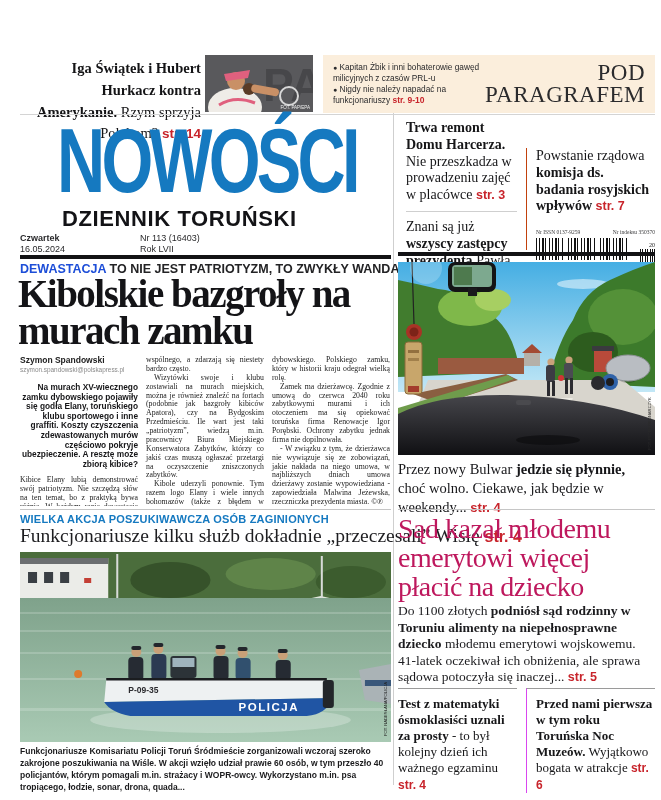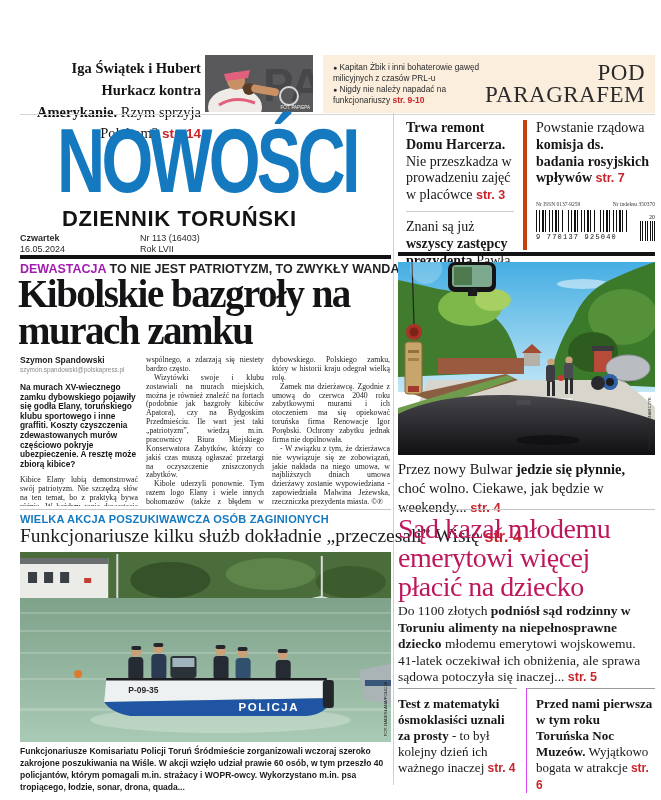--- a/index.html
+++ b/index.html
@@ -20,21 +20,21 @@
   .bullets .pageref{font-size:8.5px;}
   .podlogo{flex:1;text-align:right;font-family:"Liberation Serif",serif;font-size:23px;line-height:0.95;color:#2b2b2d;letter-spacing:0.5px;}
   .hr-top{position:absolute;left:20px;top:114px;width:635px;height:1px;background:#d4d4d4;}
   
   .nowosci{position:absolute;left:57px;top:116px;font-size:90px;font-weight:800;color:#1579c0;
            letter-spacing:-5px;line-height:1;transform:scaleX(0.74);transform-origin:left top;}
   .dziennik{position:absolute;left:62px;top:206px;font-size:22px;font-weight:800;letter-spacing:0.6px;color:#131316;}
   
   .briefs{position:absolute;left:398px;top:120px;width:257px;height:130px;display:flex;}
   .briefcol{width:119px;font-family:"Liberation Serif",serif;font-size:14px;line-height:1.2;color:#161618;margin-left:8px;}
-  .briefcol.rightc{margin-left:9px;padding-left:9px;border-left:4px solid #c2410c;width:119px;}
+  .briefcol.rightc{margin-left:9px;padding-left:9px;border-left:1px solid #c2410c;width:119px;margin-top:28px;}
   .brief .b{font-weight:700;}
   .brief .pageref{font-size:12.5px;}
   .briefsep{border:0;border-top:1px solid #cfcfcf;margin:7px 0;}
   .bc-labels{display:flex;justify-content:space-between;font-size:5.5px;color:#3a3a3c;margin-top:14px;}
   .bc-row{display:flex;margin-top:2px;align-items:flex-end;}
   .bc-main{width:96px;}
   .bc-bars{height:22px;background:repeating-linear-gradient(90deg,#111 0 1.4px,#fff 1.4px 3px,#111 3px 3.8px,#fff 3.8px 6.4px);}
   .bc-num{font-family:"Liberation Mono",monospace;font-size:7px;letter-spacing:1.2px;color:#111;margin-top:1px;}
   .bc-mini{margin-left:10px;text-align:right;}
   .bc-mini .n{font-size:6px;color:#222;}
@@ -42,28 +42,28 @@
   
   .dateline{position:absolute;left:20px;top:233px;width:371px;display:flex;font-size:9px;line-height:1.25;color:#2a2a2c;}
   .dateline .c1{width:120px;}
   .dateline .c2{width:130px;}
   .dateline .c3{flex:1;text-align:right;}
   .dateline .b{font-weight:700;}
   .thick-l{position:absolute;left:20px;top:255px;width:371px;height:4px;background:#121214;}
   .thick-r{position:absolute;left:398px;top:252px;width:257px;height:4px;background:#121214;}
   
   .kicker1{position:absolute;left:20px;top:262px;font-size:12.5px;font-weight:700;color:#232325;}
-  .kicker1 .tag{color:#a21caf;}
+  .kicker1 .tag{color:#1d4ed8;}
   .headline1{position:absolute;left:18px;top:275px;width:385px;font-family:"Liberation Serif",serif;font-weight:700;
              font-size:39px;line-height:0.95;letter-spacing:-1.5px;color:#141417;}
   .cols{position:absolute;left:20px;top:356px;width:371px;height:150px;display:flex;gap:8px;overflow:hidden;}
   .col{width:118px;font-family:"Liberation Serif",serif;font-size:7.8px;line-height:1.14;text-align:justify;color:#222;}
   .byline{font-family:"Liberation Sans",sans-serif;font-size:8.5px;font-weight:700;text-align:left;}
   .email{font-family:"Liberation Sans",sans-serif;font-size:6.4px;color:#8a8a8a;text-align:left;margin-bottom:10px;}
-  .lead{font-family:"Liberation Sans",sans-serif;font-size:8.3px;font-weight:700;line-height:1.16;text-align:left;margin-bottom:7px;color:#161618;}
+  .lead{font-family:"Liberation Sans",sans-serif;font-size:8.3px;font-weight:700;line-height:1.16;text-align:right;margin-bottom:7px;color:#161618;}
   .col p{margin:0;text-indent:8px;}
   .col p.first{text-indent:0;}
   .hr2{position:absolute;left:20px;top:509px;width:371px;height:1px;background:#c6c6c6;}
   
   .kicker2{position:absolute;left:20px;top:513px;font-size:11px;font-weight:700;color:#1579c0;letter-spacing:0.2px;}
   .headline2{position:absolute;left:20px;top:525px;width:371px;font-family:"Liberation Serif",serif;font-weight:400;
              font-size:19.5px;color:#1d1d20;white-space:nowrap;}
   .headline2 .pageref{font-size:16px;}
   .photo-left{position:absolute;left:20px;top:552px;width:371px;height:190px;}
   .caption-left{position:absolute;left:20px;top:745px;width:371px;font-size:8.5px;font-weight:700;line-height:1.42;color:#1b1b1d;}
@@ -365,20 +365,20 @@
   </div>
   <div class="hr3"></div>
 
   <div class="headline3">Sąd kazał młodemu emerytowi więcej płacić na dziecko</div>
   <div class="court-body">
     <span>Do 1100 złotych </span><span class="b">podniósł sąd rodzinny w Toruniu alimenty na niepełnosprawne dziecko</span><span> młodemu emerytowi wojskowemu. 41-latek oczekiwał ich obniżenia, ale sprawa sądowa potoczyła się inaczej... </span><span class="pageref">str. 5</span>
   </div>
 
   <div class="bottom-briefs">
     <div class="bb">
-      <span class="b">Test z matematyki ósmoklasiści uznali za prosty</span><span> - to był kolejny dzień ich ważnego inaczej </span><span class="pageref">str. 4</span>
+      <span class="b">Test z matematyki ósmoklasiści uznali za prosty</span><span> - to był kolejny dzień ich ważnego egzaminu </span><span class="pageref">str. 4</span>
     </div>
     <div class="bb rightb">
       <span class="b">Przed nami pierwsza w tym roku Toruńska Noc Muzeów.</span><span> Wyjątkowo bogata w atrakcje </span><span class="pageref">str. 6</span>
     </div>
   </div>
 
 </div>
 
 </body></html>

